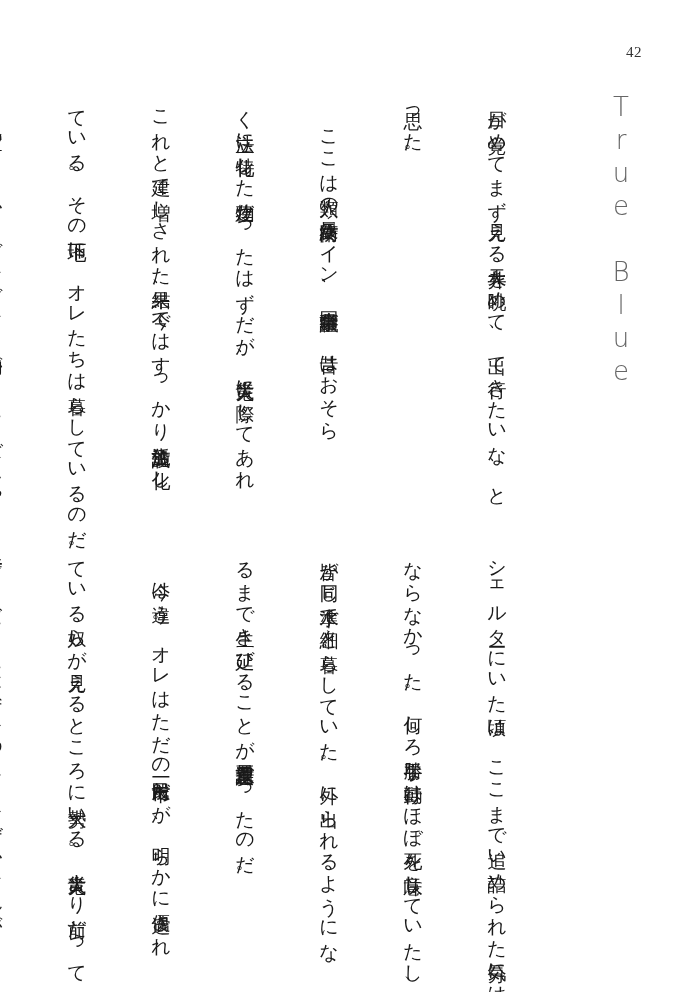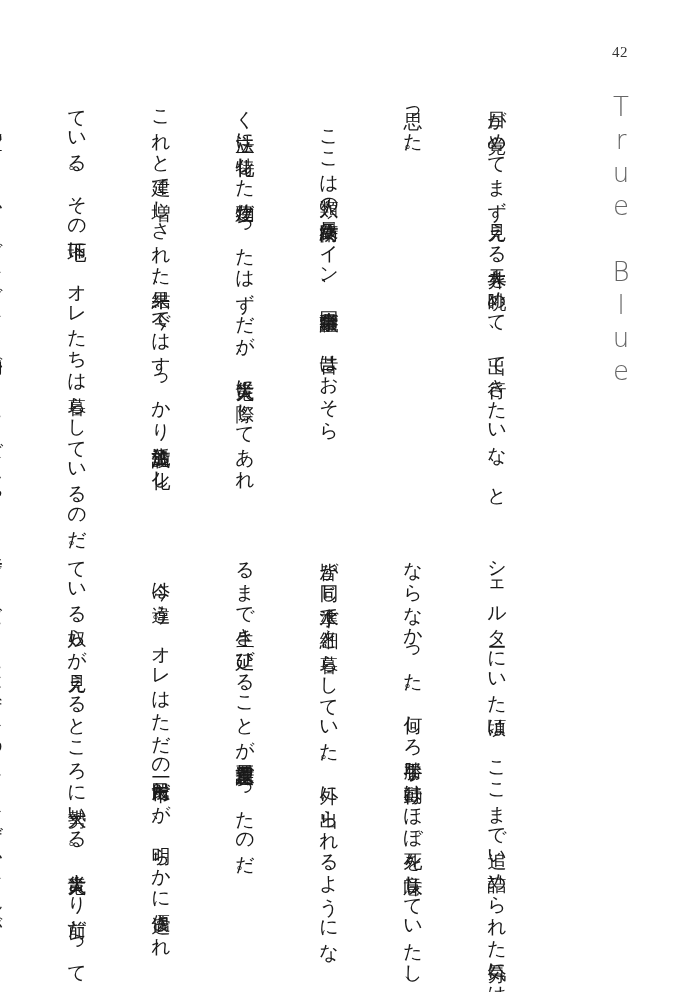--- a/index.html
+++ b/index.html
@@ -4,21 +4,21 @@
   <style>
     html, body { margin: 0; padding: 0; background: #ffffff; }
     body {
       width: 699px; height: 992px; position: relative; overflow: hidden;
       font-family: "DejaVu Sans", "Liberation Sans", sans-serif;
       color: #1a1a1a;
     }
     .page-number {
       position: absolute; top: 44px; left: 612px; width: 30px;
       font-family: "Liberation Serif", "DejaVu Serif", serif;
-      font-size: 15px; color: #333; text-align: left; letter-spacing: 0.5px;
+      font-size: 15px; color: #333; text-align: right; letter-spacing: 0.5px;
     }
     .title {
       position: absolute; top: 92px; left: 603px; width: 36px;
       writing-mode: vertical-rl; text-orientation: upright;
       font-family: "DejaVu Sans", sans-serif; font-weight: 200;
       font-size: 26px; letter-spacing: 3px; color: #666;
       -webkit-text-stroke: 0px; line-height: 36px;
     }
     .block {
       position: absolute;

